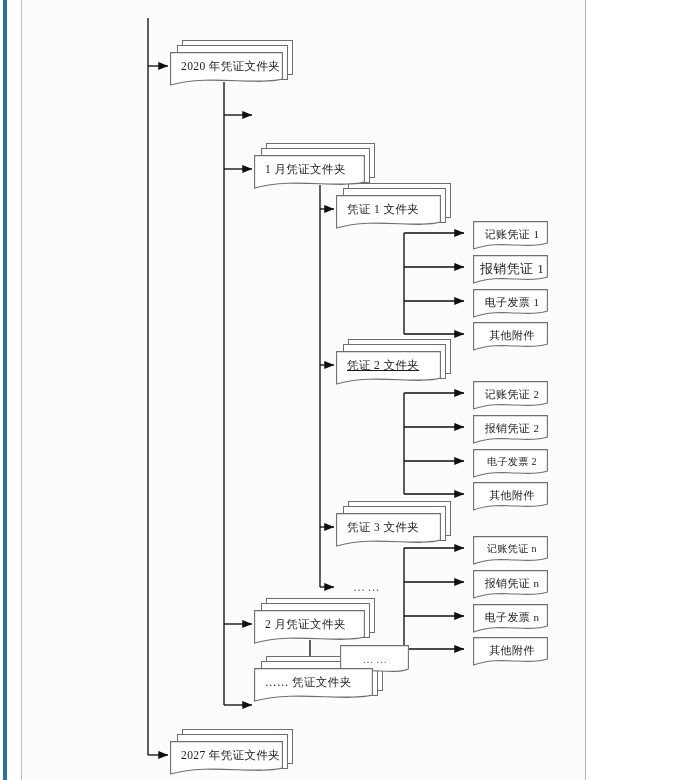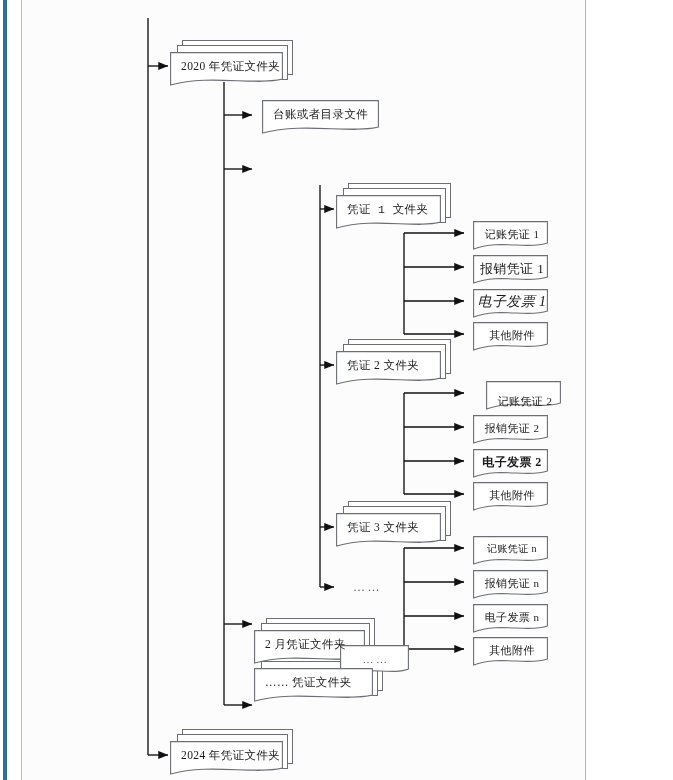--- a/index.html
+++ b/index.html
@@ -104,42 +104,48 @@
       </svg>
       <svg class="stackpg" width="124" height="38" style="left:7px;top:-7px;">
         <rect x="0.5" y="0.5" width="110" height="34" fill="#fff" stroke="#6b6f75" stroke-width="1"></rect>
       </svg>
       <svg class="docshape" width="114" height="40">
         <path d="M0.6,0.6 H112.4 V27 C85,34 40,22 0.6,33 Z" fill="#fff" stroke="#6b6f75" stroke-width="1.1"></path>
       </svg>
       <span class="lbl">2020 年凭证文件夹</span>
     </div>
 
-    <div class="node" style="left:262px;top:100px;width:116px;height:30px;">
-      <svg class="docshape" width="118" height="40">
-        <path d="M0.6,0.6 H116.4 V27 C88,34 42,22 0.6,33 Z" fill="#fff" stroke="#6b6f75" stroke-width="1.1"></path>
-      </svg>
-      <span class="lbl">台账或者目录文件</span>
-    </div>
-
-
-    <div class="node" style="left:336px;top:195px;width:92px;height:30px;font-family:Liberation Mono, monospace;">
+
+    <div class="node" style="left:254px;top:155px;width:110px;height:30px;">
+      <svg class="stackpg" width="124" height="38" style="left:12px;top:-12px;">
+        <rect x="0.5" y="0.5" width="108" height="34" fill="#fff" stroke="#6b6f75" stroke-width="1"></rect>
+      </svg>
+      <svg class="stackpg" width="124" height="38" style="left:7px;top:-7px;">
+        <rect x="0.5" y="0.5" width="108" height="34" fill="#fff" stroke="#6b6f75" stroke-width="1"></rect>
+      </svg>
+      <svg class="docshape" width="112" height="40">
+        <path d="M0.6,0.6 H110.4 V27 C84,34 40,22 0.6,33 Z" fill="#fff" stroke="#6b6f75" stroke-width="1.1"></path>
+      </svg>
+      <span class="lbl">1 月凭证文件夹</span>
+    </div>
+
+    <div class="node" style="left:336px;top:195px;width:92px;height:30px;">
       <svg class="stackpg" width="120" height="38" style="left:12px;top:-12px;">
         <rect x="0.5" y="0.5" width="102" height="34" fill="#fff" stroke="#6b6f75" stroke-width="1"></rect>
       </svg>
       <svg class="stackpg" width="120" height="38" style="left:7px;top:-7px;">
         <rect x="0.5" y="0.5" width="102" height="34" fill="#fff" stroke="#6b6f75" stroke-width="1"></rect>
       </svg>
       <svg class="docshape" width="106" height="40">
         <path d="M0.6,0.6 H104.4 V27 C80,34 38,22 0.6,33 Z" fill="#fff" stroke="#6b6f75" stroke-width="1.1"></path>
       </svg>
       <span class="lbl">凭证 1 文件夹</span>
     </div>
 
-    <div class="node" style="left:336px;top:351px;width:104px;height:30px;">
+    <div class="node" style="left:336px;top:351px;width:104px;height:30px;text-decoration:underline;">
       <svg class="stackpg" width="120" height="38" style="left:12px;top:-12px;">
         <rect x="0.5" y="0.5" width="102" height="34" fill="#fff" stroke="#6b6f75" stroke-width="1"></rect>
       </svg>
       <svg class="stackpg" width="120" height="38" style="left:7px;top:-7px;">
         <rect x="0.5" y="0.5" width="102" height="34" fill="#fff" stroke="#6b6f75" stroke-width="1"></rect>
       </svg>
       <svg class="docshape" width="106" height="40">
         <path d="M0.6,0.6 H104.4 V27 C80,34 38,22 0.6,33 Z" fill="#fff" stroke="#6b6f75" stroke-width="1.1"></path>
       </svg>
       <span class="lbl">凭证 2 文件夹</span>
@@ -155,21 +161,21 @@
       <svg class="docshape" width="106" height="40">
         <path d="M0.6,0.6 H104.4 V27 C80,34 38,22 0.6,33 Z" fill="#fff" stroke="#6b6f75" stroke-width="1.1"></path>
       </svg>
       <span class="lbl">凭证 3 文件夹</span>
     </div>
 
     <div class="node" style="left:342px;top:578px;width:70px;height:18px;">
       <span class="lbl" style="color:#555;letter-spacing:2.5px;font-size:12px;">……</span>
     </div>
 
-    <div class="node" style="left:254px;top:630px;width:126px;height:30px;">
+    <div class="node" style="left:254px;top:610px;width:126px;height:30px;">
       <svg class="stackpg" width="124" height="38" style="left:12px;top:-12px;">
         <rect x="0.5" y="0.5" width="108" height="34" fill="#fff" stroke="#6b6f75" stroke-width="1"></rect>
       </svg>
       <svg class="stackpg" width="124" height="38" style="left:7px;top:-7px;">
         <rect x="0.5" y="0.5" width="108" height="34" fill="#fff" stroke="#6b6f75" stroke-width="1"></rect>
       </svg>
       <svg class="docshape" width="112" height="40">
         <path d="M0.6,0.6 H110.4 V27 C84,34 40,22 0.6,33 Z" fill="#fff" stroke="#6b6f75" stroke-width="1.1"></path>
       </svg>
       <span class="lbl">2 月凭证文件夹</span>
@@ -198,65 +204,65 @@
     <div class="node" style="left:170px;top:741px;width:112px;height:30px;">
       <svg class="stackpg" width="124" height="38" style="left:12px;top:-12px;">
         <rect x="0.5" y="0.5" width="110" height="34" fill="#fff" stroke="#6b6f75" stroke-width="1"></rect>
       </svg>
       <svg class="stackpg" width="124" height="38" style="left:7px;top:-7px;">
         <rect x="0.5" y="0.5" width="110" height="34" fill="#fff" stroke="#6b6f75" stroke-width="1"></rect>
       </svg>
       <svg class="docshape" width="114" height="40">
         <path d="M0.6,0.6 H112.4 V27 C85,34 40,22 0.6,33 Z" fill="#fff" stroke="#6b6f75" stroke-width="1.1"></path>
       </svg>
-      <span class="lbl">2024 年凭证文件夹</span>
+      <span class="lbl">2027 年凭证文件夹</span>
     </div>
 
     <div id="leaves">
         <div class="node center" style="left: 473px; top: 221px; width: 74px; height: 26px;">
           <svg class="docshape" width="76" height="34">
             <path d="M0.6,0.6 H74.4 V22 C56,29 26,18 0.6,28 Z" fill="#fff" stroke="#6b6f75" stroke-width="1.1"></path>
           </svg>
           <span class="lbl" style="font-size:11px;">记账凭证 1</span>
         </div>
         <div class="node center" style="left: 473px; top: 255px; width: 74px; height: 26px;">
           <svg class="docshape" width="76" height="34">
             <path d="M0.6,0.6 H74.4 V22 C56,29 26,18 0.6,28 Z" fill="#fff" stroke="#6b6f75" stroke-width="1.1"></path>
           </svg>
           <span class="lbl" style="font-size:13px;">报销凭证 1</span>
         </div>
         <div class="node center" style="left: 473px; top: 289px; width: 74px; height: 26px;">
           <svg class="docshape" width="76" height="34">
             <path d="M0.6,0.6 H74.4 V22 C56,29 26,18 0.6,28 Z" fill="#fff" stroke="#6b6f75" stroke-width="1.1"></path>
           </svg>
-          <span class="lbl" style="font-size:14px;font-style:italic;">电子发票 1</span>
+          <span class="lbl" style="font-size:11px;">电子发票 1</span>
         </div>
         <div class="node center" style="left: 473px; top: 322px; width: 74px; height: 26px;">
           <svg class="docshape" width="76" height="34">
             <path d="M0.6,0.6 H74.4 V22 C56,29 26,18 0.6,28 Z" fill="#fff" stroke="#6b6f75" stroke-width="1.1"></path>
           </svg>
           <span class="lbl" style="font-size:11px;">其他附件</span>
         </div>
-        <div class="node center" style="left: 486px; top: 381px; width: 74px; height: 26px; align-items: flex-end;">
+        <div class="node center" style="left: 473px; top: 381px; width: 74px; height: 26px;">
           <svg class="docshape" width="76" height="34">
             <path d="M0.6,0.6 H74.4 V22 C56,29 26,18 0.6,28 Z" fill="#fff" stroke="#6b6f75" stroke-width="1.1"></path>
           </svg>
           <span class="lbl" style="font-size:11px;">记账凭证 2</span>
         </div>
         <div class="node center" style="left: 473px; top: 415px; width: 74px; height: 26px;">
           <svg class="docshape" width="76" height="34">
             <path d="M0.6,0.6 H74.4 V22 C56,29 26,18 0.6,28 Z" fill="#fff" stroke="#6b6f75" stroke-width="1.1"></path>
           </svg>
           <span class="lbl" style="font-size:11px;">报销凭证 2</span>
         </div>
         <div class="node center" style="left: 473px; top: 449px; width: 74px; height: 26px;">
           <svg class="docshape" width="76" height="34">
             <path d="M0.6,0.6 H74.4 V22 C56,29 26,18 0.6,28 Z" fill="#fff" stroke="#6b6f75" stroke-width="1.1"></path>
           </svg>
-          <span class="lbl" style="font-size:12px;font-weight:bold;">电子发票 2</span>
+          <span class="lbl" style="font-size:10px;">电子发票 2</span>
         </div>
         <div class="node center" style="left: 473px; top: 482px; width: 74px; height: 26px;">
           <svg class="docshape" width="76" height="34">
             <path d="M0.6,0.6 H74.4 V22 C56,29 26,18 0.6,28 Z" fill="#fff" stroke="#6b6f75" stroke-width="1.1"></path>
           </svg>
           <span class="lbl" style="font-size:11px;">其他附件</span>
         </div>
         <div class="node center" style="left: 473px; top: 536px; width: 74px; height: 26px;">
           <svg class="docshape" width="76" height="34">
             <path d="M0.6,0.6 H74.4 V22 C56,29 26,18 0.6,28 Z" fill="#fff" stroke="#6b6f75" stroke-width="1.1"></path>

